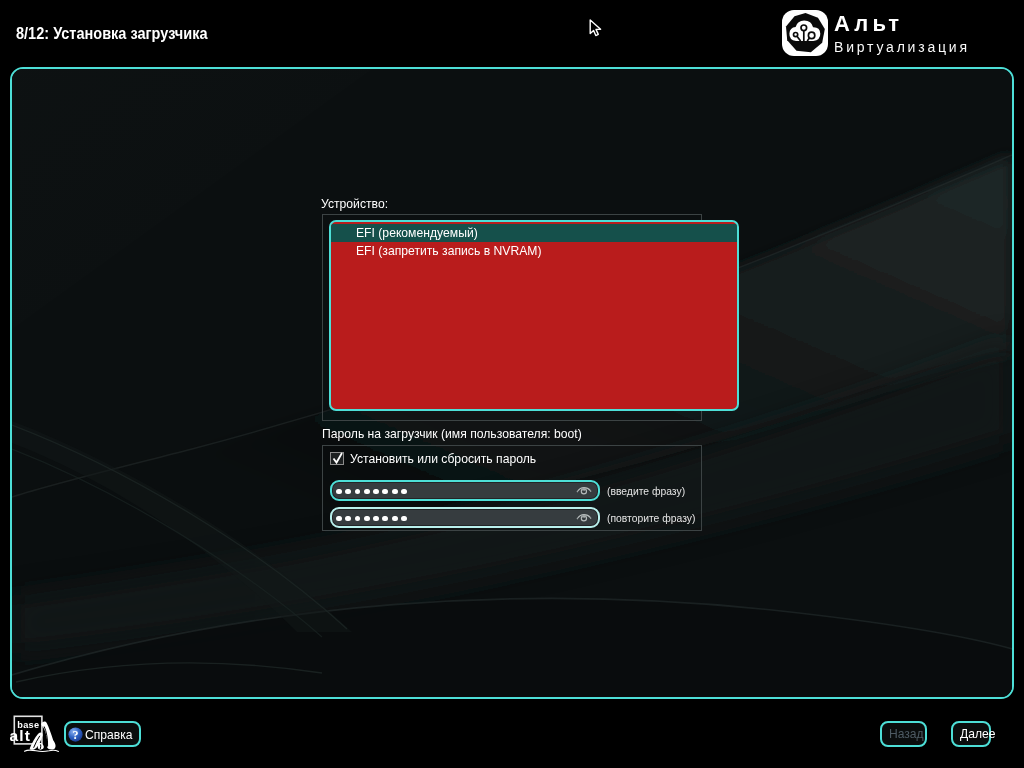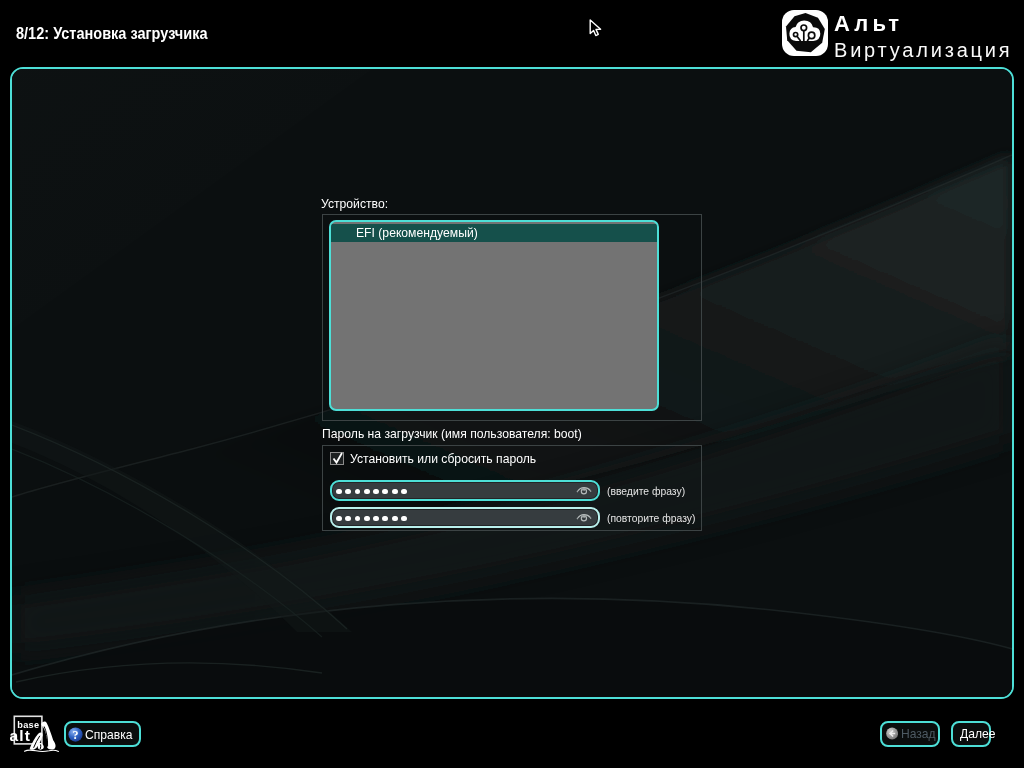--- a/index.html
+++ b/index.html
@@ -3,21 +3,21 @@
 <meta charset="utf-8">
 <style>
 * { margin:0; padding:0; box-sizing:border-box; }
 html,body { width:1024px; height:768px; background:#000; overflow:hidden; }
 body { font-family:"Liberation Sans", sans-serif; position:relative; }
 .title { position:absolute; left:16px; top:23.5px; font-size:16.5px; font-weight:bold; color:#fff; transform:scaleX(0.88); transform-origin:0 0; white-space:nowrap; }
 .panel { position:absolute; left:10px; top:67px; width:1004px; height:632px; border:2px solid #4ddfd7; border-radius:13px; background:#0b0f10; overflow:hidden; }
 .bgsvg { position:absolute; left:0; top:0; }
 .lbl { position:absolute; color:#fff; font-size:13px; transform:scaleX(0.936); transform-origin:0 0; white-space:nowrap; }
 .frame { position:absolute; border:1px solid #3c4344; }
-.list { position:absolute; left:329px; top:220px; width:330px; height:191px; background:#737373; border:2px solid #4ddfd7; border-radius:7px; overflow:hidden; padding-top:2px; }
+.list { position:absolute; left:329px; top:220px; width:410px; height:191px; background:#b91c1c; border:2px solid #4ddfd7; border-radius:7px; overflow:hidden; padding-top:2px; }
 .row { height:17.75px; line-height:18px; padding-left:24.5px; font-size:13px; color:#fff; white-space:nowrap; }
 .row span { display:inline-block; transform:scaleX(0.936); transform-origin:0 50%; }
 .row.sel { background:#15504b; }
 .cb { position:absolute; left:330px; top:452px; width:13.5px; height:13px; background:#1d2021; border:1px solid #8b8b8b; }
 .field { position:absolute; left:330px; width:270px; height:21px; background:#363c3f; border:2.2px solid #4ddfd7; border-radius:9px; box-shadow:inset 0 0 0 1px rgba(20,16,18,0.55); }
 .dots { position:absolute; left:4px; top:6.5px; display:flex; gap:3.4px; }
 .dot { width:5.9px; height:5.9px; border-radius:50%; background:#fff; }
 .eye { position:absolute; right:6px; top:3px; }
 .flabel { position:absolute; color:#e4e4e4; font-size:11.5px; transform:scaleX(0.9); transform-origin:0 0; white-space:nowrap; }
 .btn { position:absolute; height:26px; background:#0a0d0d; border:2px solid #4ddfd7; border-radius:8px; display:flex; align-items:center; color:#fff; font-size:13px; }
@@ -34,21 +34,21 @@
   <g fill="none" stroke="#0a0a0a" stroke-width="1.7">
     <circle cx="21.8" cy="17.8" r="2.8"></circle>
     <circle cx="13.6" cy="24.6" r="2.1"></circle>
     <circle cx="29.6" cy="25.4" r="3.2"></circle>
     <path d="M21.8 20.7 L21.8 31"></path>
     <path d="M15 26.3 L18.6 31"></path>
     <path d="M27.4 27.9 L25.2 31"></path>
   </g>
 </svg>
 <div style="position:absolute;left:834px;top:11px;font-size:22px;font-weight:bold;color:#fff;letter-spacing:4.3px;">Альт</div>
-<div style="position:absolute;left:834px;top:39px;font-size:20px;font-weight:400;color:#fafafa;letter-spacing:2.8px;">Виртуализация</div>
+<div style="position:absolute;left:834px;top:39px;font-size:14px;font-weight:400;color:#fafafa;letter-spacing:2.8px;">Виртуализация</div>
 
 <div class="panel">
   <svg class="bgsvg" width="1000" height="628" viewBox="0 0 1000 628">
     <defs>
       <linearGradient id="rg" x1="1" y1="0.1" x2="0.3" y2="0.8">
         <stop offset="0" stop-color="#1f2626"></stop>
         <stop offset="0.25" stop-color="#1b2121" stop-opacity="0.85"></stop>
         <stop offset="0.5" stop-color="#171d1d" stop-opacity="0.62"></stop>
         <stop offset="0.75" stop-color="#141919" stop-opacity="0.35"></stop>
         <stop offset="1" stop-color="#121717" stop-opacity="0.08"></stop>
@@ -78,20 +78,21 @@
     <path d="M0 356 C 120 402 250 482 335 560" fill="none" stroke="#1e2726" stroke-width="1.3" opacity="0.75"></path>
     <path d="M0 380 C 110 423 230 498 310 568" fill="none" stroke="#1a2322" stroke-width="1.2" opacity="0.7"></path>
     <path d="M4 613 Q 150 580 310 604" fill="none" stroke="#1e2726" stroke-width="1.3" opacity="0.8"></path>
   </svg>
 </div>
 
 <div class="lbl" style="left:321px;top:196px;">Устройство:</div>
 <div class="frame" style="left:322px;top:214px;width:380px;height:207px;"></div>
 <div class="list">
   <div class="row sel"><span>EFI (рекомендуемый)</span></div>
+  <div class="row"><span>EFI (запретить запись в NVRAM)</span></div>
 </div>
 
 <div class="lbl" style="left:322px;top:426px;">Пароль на загрузчик (имя пользователя: boot)</div>
 <div class="frame" style="left:322px;top:445px;width:380px;height:86px;"></div>
 <div class="cb">
   <svg width="13" height="15" viewBox="0 0 13 15" style="position:absolute;left:0;top:-2px">
       <path d="M2.5 7.5 L5.5 11.5 L11 2" fill="none" stroke="#fff" stroke-width="1.8"></path>
     </svg>
 </div>
 <div class="lbl" style="left:350px;top:450.5px;">Установить или сбросить пароль</div>
@@ -165,21 +166,21 @@
           <stop offset="0.5" stop-color="#2f63c4"></stop>
           <stop offset="1" stop-color="#16348c"></stop>
         </radialGradient>
       </defs>
     <circle cx="8" cy="8" r="7.6" fill="url(#bq)"></circle>
     <text x="8" y="12.6" text-anchor="middle" font-family="Liberation Serif" font-size="13" font-weight="bold" fill="#fff">?</text>
   </svg>
   <span style="margin-left:2px">Справка</span>
 </div>
 
-<div class="btn" style="left:880px;top:720.5px;width:60px;color:#4d5a63;">
+<div class="btn" style="left:880px;top:720.5px;width:47px;color:#4d5a63;">
   <svg style="margin-left:3.5px" width="13" height="13" viewBox="0 0 14 14">
     <defs>
         <radialGradient id="gq" cx="0.35" cy="0.3" r="0.8">
           <stop offset="0" stop-color="#cfcfcf"></stop>
           <stop offset="1" stop-color="#6f6f6f"></stop>
         </radialGradient>
       </defs>
     <circle cx="7" cy="7" r="6.8" fill="url(#gq)"></circle>
     <path d="M8.2 3.5 L4.5 7 L8.2 10.5 M4.5 7 L10.5 7" stroke="#ededed" stroke-width="1.7" fill="none"></path>
   </svg>

